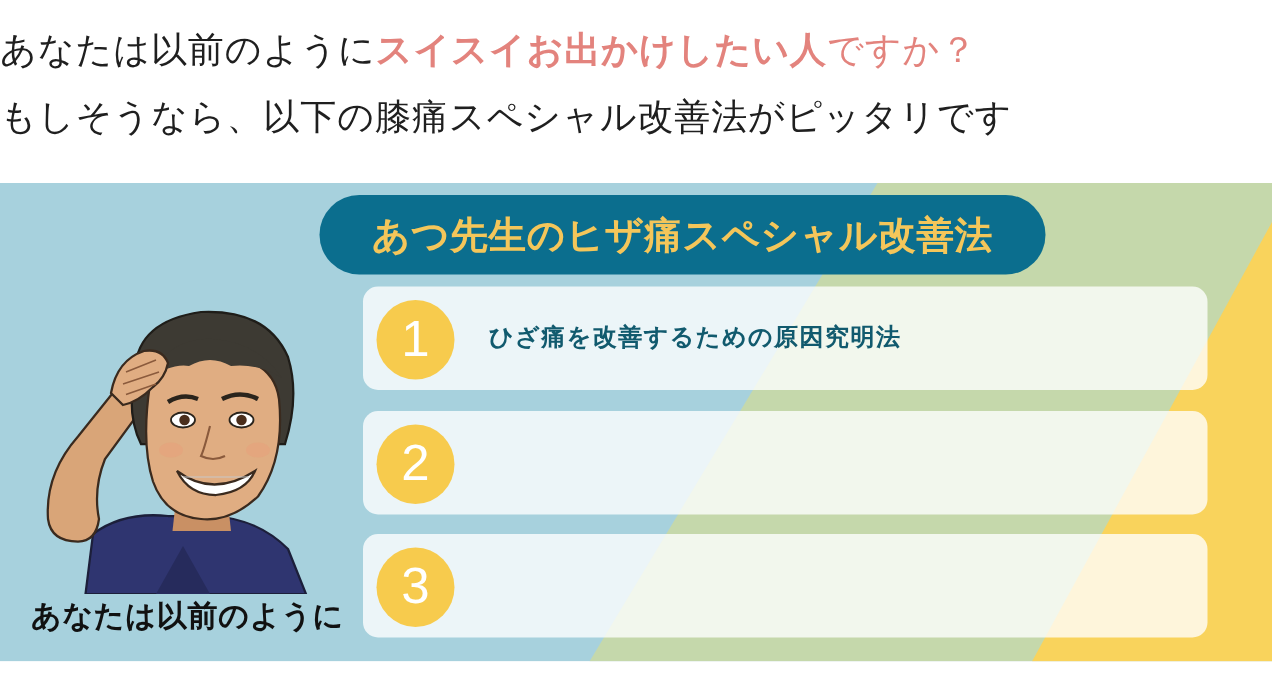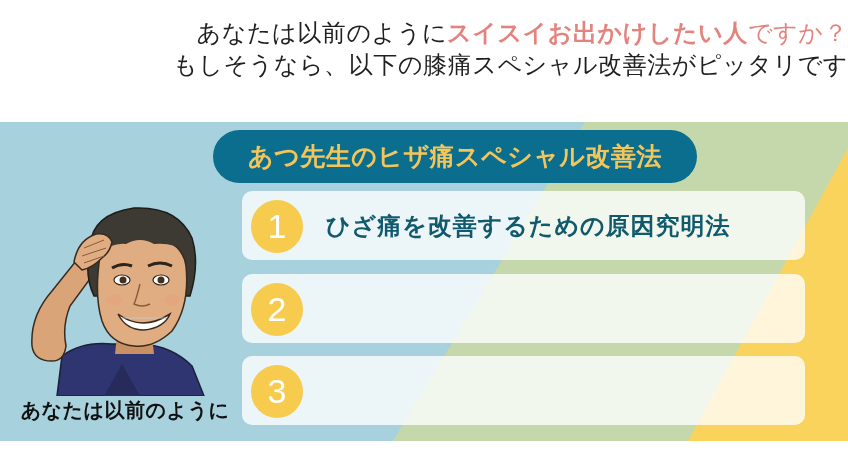--- a/index.html
+++ b/index.html
@@ -1,33 +1,33 @@
 <!DOCTYPE html>
 <html><head>
 <meta charset="utf-8">
 <style>
   * { margin: 0; padding: 0; box-sizing: border-box; }
   html, body { width: 848px; height: 460px; overflow: hidden; background: #ffffff; }
   body { position: relative; font-family: "DejaVu Sans", "Liberation Sans", sans-serif; }
 
-  .headline { position: absolute; left: 0; width: 848px; text-align: right; color: #1f1f1f; font-size: 24px; letter-spacing: 0.6px; white-space: nowrap; }
+  .headline { position: absolute; left: 0; width: 848px; text-align: left; color: #1f1f1f; font-size: 24px; letter-spacing: 0.6px; white-space: nowrap; }
   .headline.l1 { top: 17px; }
-  .headline.l2 { top: 49px; }
+  .headline.l2 { top: 62px; }
   .hl-strong { color: #e3837d; font-weight: bold; }
   .hl-soft { color: #e3837d; }
 
   .band { position: absolute; left: 0; top: 122px; width: 848px; height: 319px; overflow: hidden; }
   .band svg.bg { position: absolute; left: 0; top: 0; }
 
   .pill { position: absolute; left: 213px; top: 8px; width: 484px; height: 53px; border-radius: 27px; background: #0b6e8e; display: flex; align-items: center; justify-content: center; text-align: right; }
   .pill span { color: #f4c65a; font-weight: bold; font-size: 25px; letter-spacing: 0.5px; white-space: nowrap; }
 
   .card { position: absolute; left: 242px; width: 563px; height: 69px; border-radius: 10px; background: rgba(255,255,255,0.78); display: flex; align-items: center; }
   .card .num { position: absolute; left: 9px; top: 9px; width: 52px; height: 53px; border-radius: 50%; background: #f7cb4d; color: #ffffff; font-size: 34px; display: flex; align-items: center; justify-content: center; font-family: "Liberation Sans", sans-serif; }
-  .card .txt { position: absolute; left: 84px; top: 0; height: 69px; display: flex; align-items: center; color: #115a6e; font-weight: bold; font-size: 24px; letter-spacing: 1px; white-space: nowrap; }
+  .card .txt { position: absolute; left: 84px; top: 0; height: 69px; display: flex; align-items: center; color: #115a6e; font-weight: bold; font-size: 16px; letter-spacing: 1px; white-space: nowrap; }
   .card.c3 .txt { left: 72px; }
   .card.c1 { top: 69px; }
   .card.c2 { top: 152px; }
   .card.c3 { top: 234px; }
 
   .mascot { position: absolute; left: 22px; top: 74px; }
   .mascot-label { position: absolute; left: 0; width: 250px; top: 275px; text-align: center; font-weight: bold; font-size: 20px; color: #111; letter-spacing: 0.5px; white-space: nowrap; }
 </style>
 </head>
 <body>

